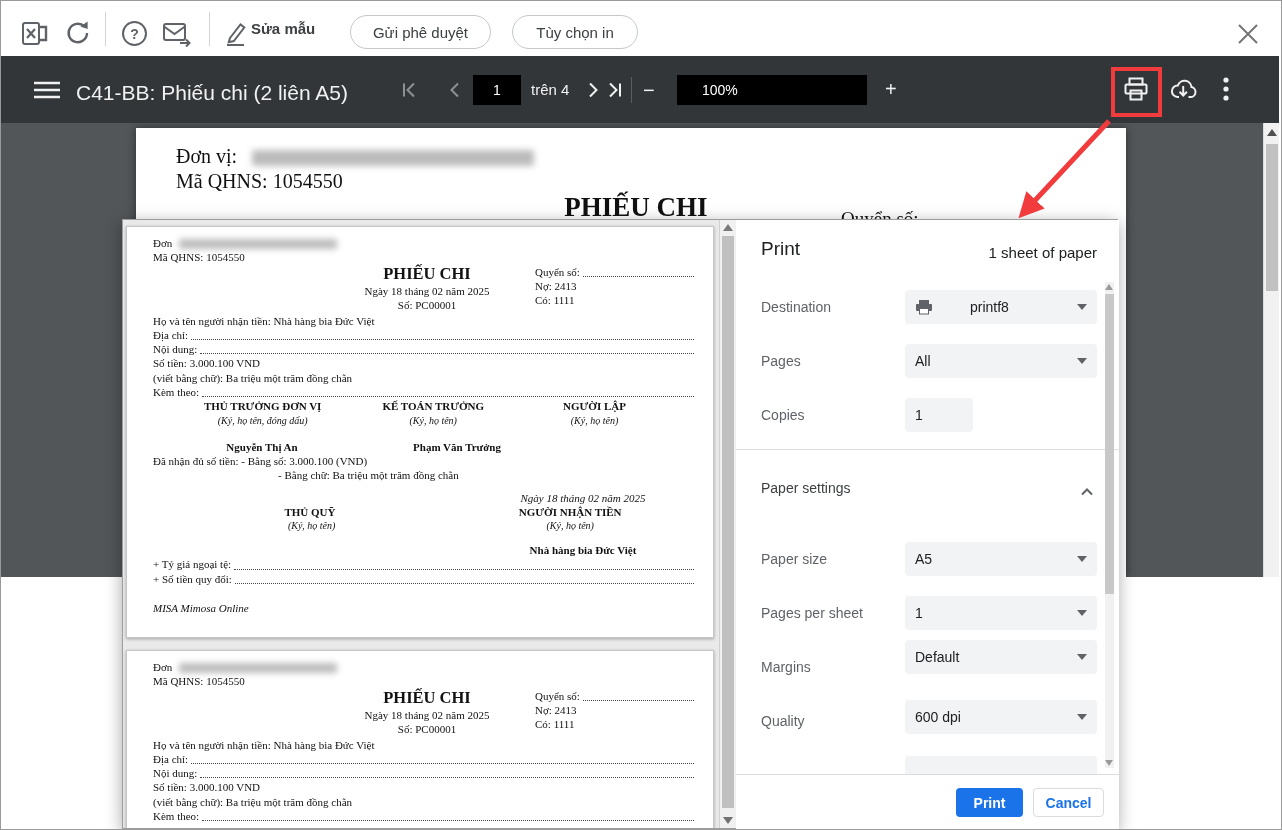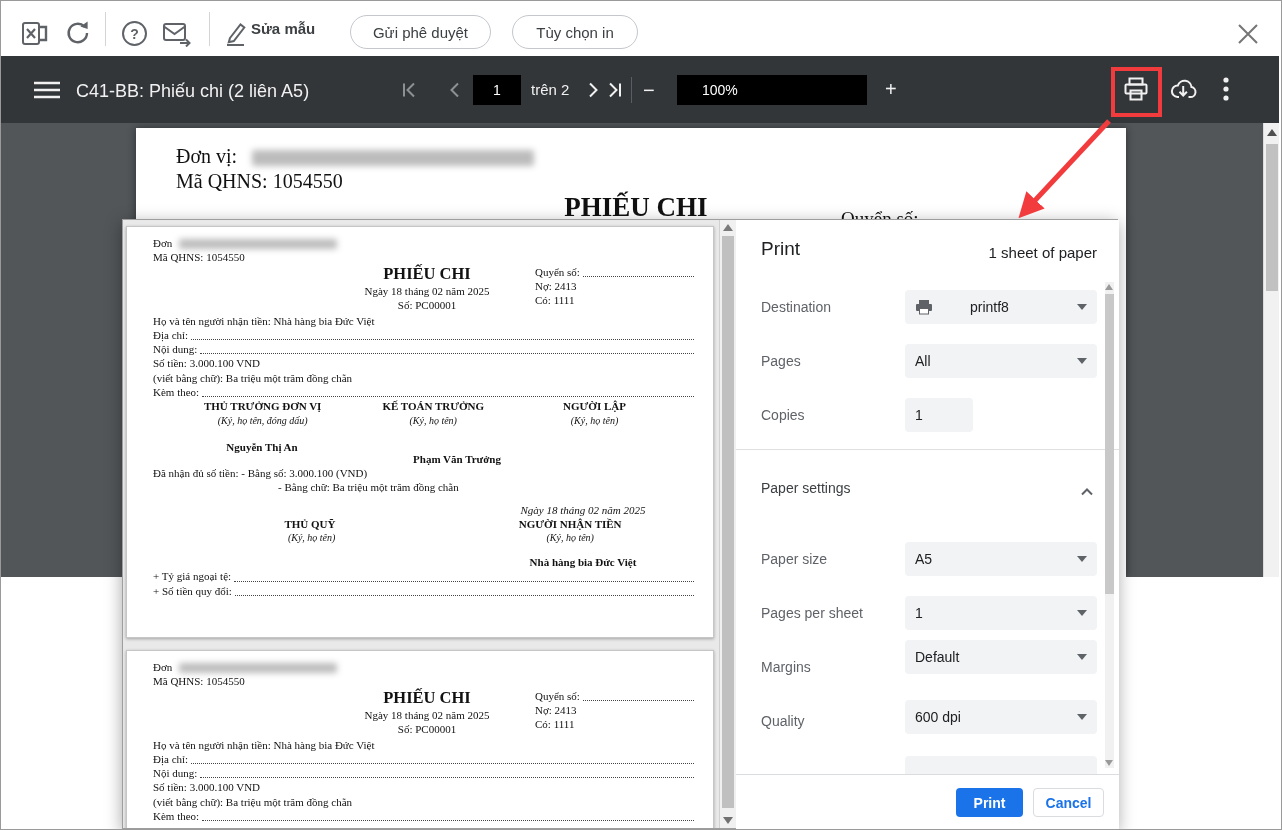--- a/index.html
+++ b/index.html
@@ -17,21 +17,21 @@
   .tb-sep { position:absolute; width:1px; height:34px; top:11px; background:#d5d5d5; }
   .tb-label { position:absolute; font-size:15px; font-weight:700; color:#3c4043; }
   .pill-btn {
     position:absolute; height:34px; top:14px; border:1px solid #c4c7cc; border-radius:18px;
     background:#fff; font-size:15px; color:#3c4043; display:flex; align-items:center;
     justify-content:center; cursor:pointer; font-family:"Liberation Sans",sans-serif;
   }
 
   
   .pdf-toolbar { position:absolute; left:0; top:55px; width:1278px; height:67px; background:#323639; }
-  .pdf-title { position:absolute; left:75px; top:25px; font-size:18px; color:#f1f1f1; }
+  .pdf-title { position:absolute; left:75px; top:25px; font-size:21px; color:#f1f1f1; }
   .nav-ic { position:absolute; top:24px; cursor:pointer; }
   .blackbox { position:absolute; background:#000; color:#fff; font-size:14px; display:flex; align-items:center; }
   .wlabel { position:absolute; color:#f1f1f1; font-size:15px; }
   .bar-sep { position:absolute; width:1px; height:26px; top:21px; background:#5a5d61; }
 
   
   .viewer { position:absolute; left:0; top:122px; width:1278px; height:454px; background:#525659; overflow:hidden; }
   .bg-page { position:absolute; left:135px; top:5px; width:990px; height:449px; background:#fff;
              box-shadow:0 0 8px rgba(0,0,0,.45); overflow:hidden;
              font-family:"Liberation Serif", serif; color:#111; }
@@ -61,21 +61,21 @@
   .dotfill { flex:1; border-bottom:1.3px dotted #444; margin:0 1px 2px 3px; }
   .rc-head { position:relative; height:49px; }
   .rc-title { font-weight:700; font-size:16.5px; line-height:1.15; }
   .rc-center { position:absolute; left:114px; width:320px; text-align:center; }
   .rc-right { position:absolute; left:382px; right:0; }
   .sigrow { display:flex; text-align:center; }
   .sig-t { font-weight:700; }
   .sig-s { font-style:italic; font-size:10px; }
   .c1 { width:238px; } .c2 { width:132px; } .c3 { width:218px; }
   .n1 { width:218px; text-align:center; font-weight:700; }
-  .n2 { width:172px; text-align:center; font-weight:700; white-space:nowrap;margin-top:12px; }
+  .n2 { width:172px; text-align:center; font-weight:700; white-space:nowrap; }
   .lsig { width:190px; text-align:right; }
   .rsig { width:260px; margin-left:110px; text-align:center; }
   .rblock { width:260px; margin-left:300px; text-align:center; }
   .ital { font-style:italic; }
 
   
   .settings { position:absolute; left:613px; top:0; width:383px; height:608px; background:#fff; }
   .pd-title { position:absolute; left:25px; top:18px; font-size:19px; color:#202124; }
   .pd-sheets { position:absolute; right:22px; top:24px; font-size:15px; font-weight:500; color:#202124; }
   .row-label { position:absolute; left:25px; font-size:14px; color:#5f6368; }
@@ -154,21 +154,21 @@
       <svg width="20" height="20" viewBox="0 0 20 20" fill="none" stroke="#8e9194" stroke-width="2">
         <path d="M5 3.5 v13 M15 3.5 L8.5 10 L15 16.5"></path>
       </svg>
     </span>
     <span class="nav-ic" style="left:444px;">
       <svg width="20" height="20" viewBox="0 0 20 20" fill="none" stroke="#8e9194" stroke-width="2">
         <path d="M13 3.5 L6.5 10 L13 16.5"></path>
       </svg>
     </span>
     <span class="blackbox" style="left:472px; top:19px; width:48px; height:30px; justify-content:center;">1</span>
-    <span class="wlabel" style="left:530px; top:25px;">trên 2</span>
+    <span class="wlabel" style="left:530px; top:25px;">trên 4</span>
     <span class="nav-ic" style="left:582px;">
       <svg width="20" height="20" viewBox="0 0 20 20" fill="none" stroke="#f1f1f1" stroke-width="2">
         <path d="M7 3.5 L13.5 10 L7 16.5"></path>
       </svg>
     </span>
     <span class="nav-ic" style="left:604px;">
       <svg width="20" height="20" viewBox="0 0 20 20" fill="none" stroke="#f1f1f1" stroke-width="2">
         <path d="M5 3.5 L11.5 10 L5 16.5 M15 3.5 v13"></path>
       </svg>
     </span>
@@ -305,20 +305,21 @@
         <div class="rblock sig-t">Nhà hàng bia Đức Việt</div>
         <div class="rline">
             <span>+ Tỷ giá ngoại tệ:</span>
             <span class="dotfill"></span>
           </div>
         <div class="rline">
             <span>+ Số tiền quy đổi:</span>
             <span class="dotfill"></span>
           </div>
         <div style="height:15px;"></div>
+        <div class="ital">MISA Mimosa Online</div>
       </div>
 
       <div class="pg" style="top:430px; height:180px;">
         <div>
           <span>Đơn</span>
           <span class="blurbar" style="width:158px; height:10px; margin-left:4px;"></span>
         </div>
         <div>Mã QHNS: 1054550</div>
         <div class="rc-head">
           <div class="rc-center">

